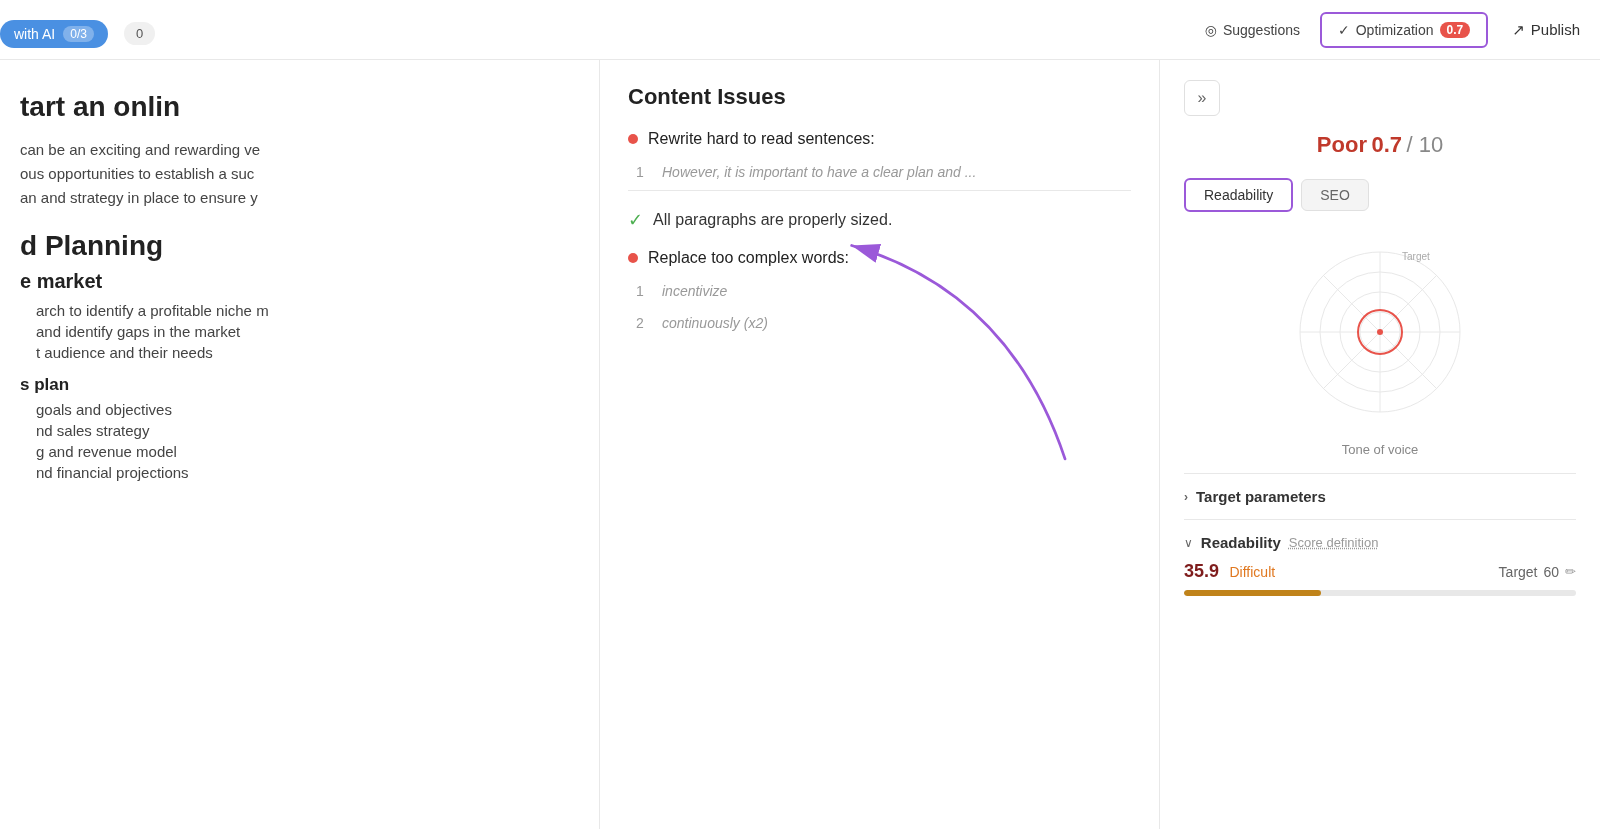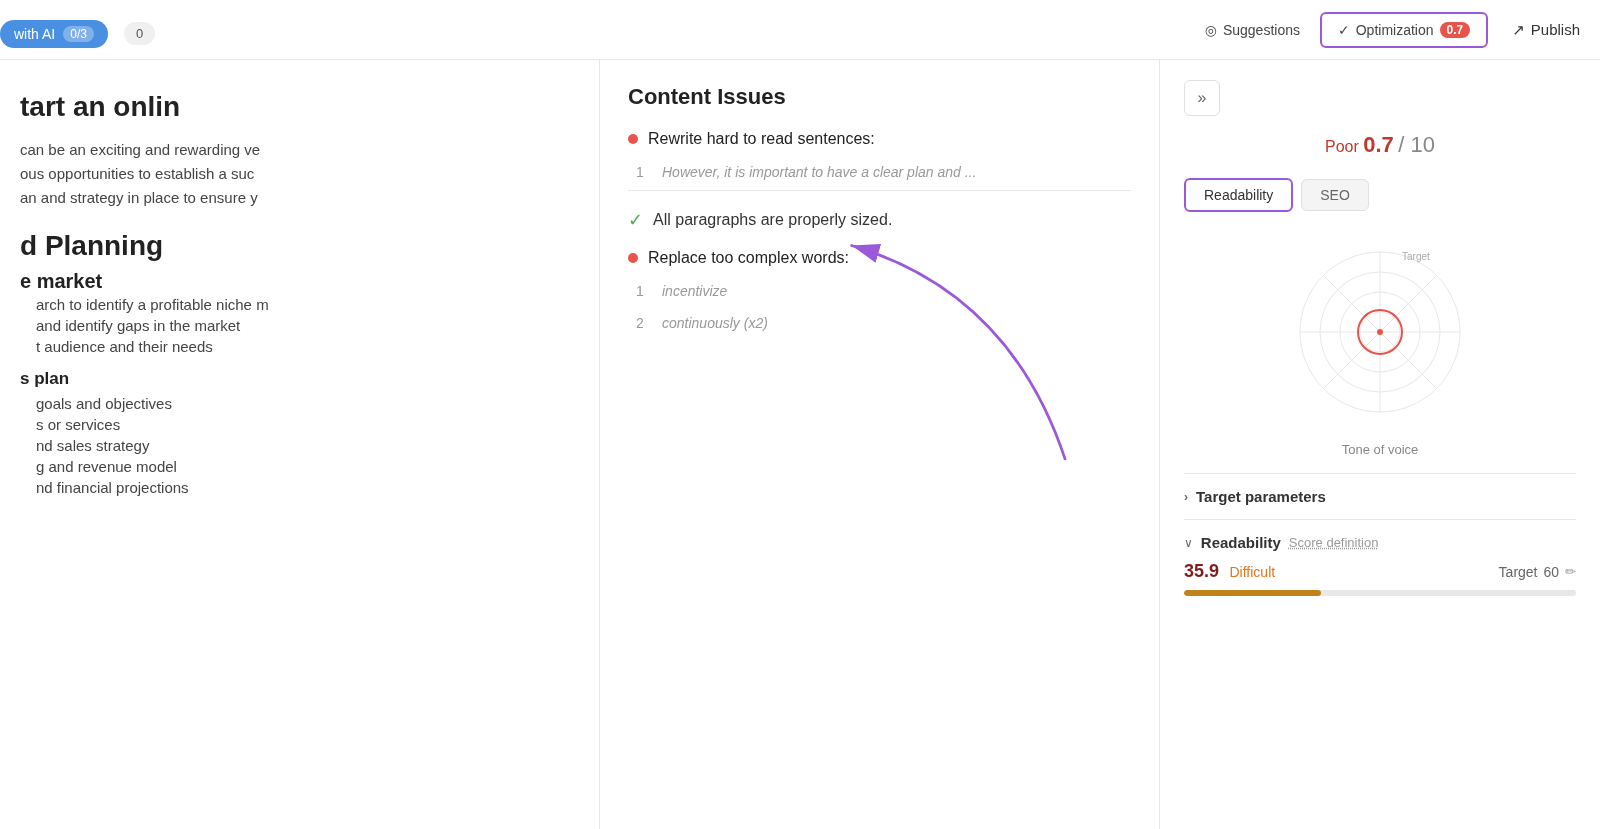--- a/index.html
+++ b/index.html
@@ -63,21 +63,21 @@
     .editor-heading-main {
       font-size: 28px; font-weight: 700; color: #222; line-height: 1.2; margin-bottom: 14px;
     }
     .editor-paragraph {
       font-size: 15px; color: #444; line-height: 1.6; margin-bottom: 20px;
     }
     .editor-heading-2 {
       font-size: 28px; font-weight: 700; color: #222; margin-bottom: 8px;
     }
     .editor-heading-3 {
-      font-size: 20px; font-weight: 700; color: #222; margin-bottom: 3px;
+      font-size: 20px; font-weight: 700; color: #222; margin-bottom: 9px;
     }
     .editor-list { list-style: none; padding-left: 4px; }
     .editor-list li {
       font-size: 15px; color: #444; margin-bottom: 4px; padding-left: 12px;
     }
     .editor-heading-4 {
       font-size: 17px; font-weight: 700; color: #222; margin: 14px 0 6px;
     }
     .highlight-text { color: #c0a010; font-style: italic; }
 
@@ -124,21 +124,21 @@
     }
     .collapse-btn {
       display: flex; align-items: center; justify-content: center;
       width: 36px; height: 36px; border: 1px solid #e0e0e0;
       border-radius: 6px; background: #fff; cursor: pointer;
       font-size: 16px; color: #666; margin-bottom: 16px;
     }
     .score-display {
       text-align: center; margin-bottom: 20px;
     }
-    .score-poor { color: #c0392b; font-size: 16px; font-weight: 400; }
+    .score-poor { color: #c0392b; font-size: 22px; font-weight: 700; }
     .score-value { font-weight: 700; font-size: 22px; }
     .score-max { color: #888; font-size: 22px; }
 
     .tabs-row { display: flex; gap: 8px; margin-bottom: 20px; align-items: center; }
     .tab-btn {
       padding: 7px 18px; border-radius: 6px; font-size: 14px;
       cursor: pointer; font-weight: 500; border: none;
     }
     .tab-active {
       border: 2px solid #9b59d9; background: #fff; color: #333;
@@ -230,21 +230,20 @@
       <h2 class="editor-heading-2">d Planning</h2>
       <h3 class="editor-heading-3">e market</h3>
       <ul class="editor-list">
         <li>arch to identify a profitable niche m</li>
         <li>and identify gaps in the market</li>
         <li>t audience and their needs</li>
       </ul>
       <h4 class="editor-heading-4">s plan</h4>
       <ul class="editor-list">
         <li>goals and objectives</li>
-        <li>s or services</li>
         <li>nd sales strategy</li>
         <li>g and revenue model</li>
         <li>nd financial projections</li>
       </ul>
     </div>
 
     <div class="issues-panel">
       <div class="issues-panel-inner">
         <div>
           <span class="content-issues-title">Content Issues</span>

